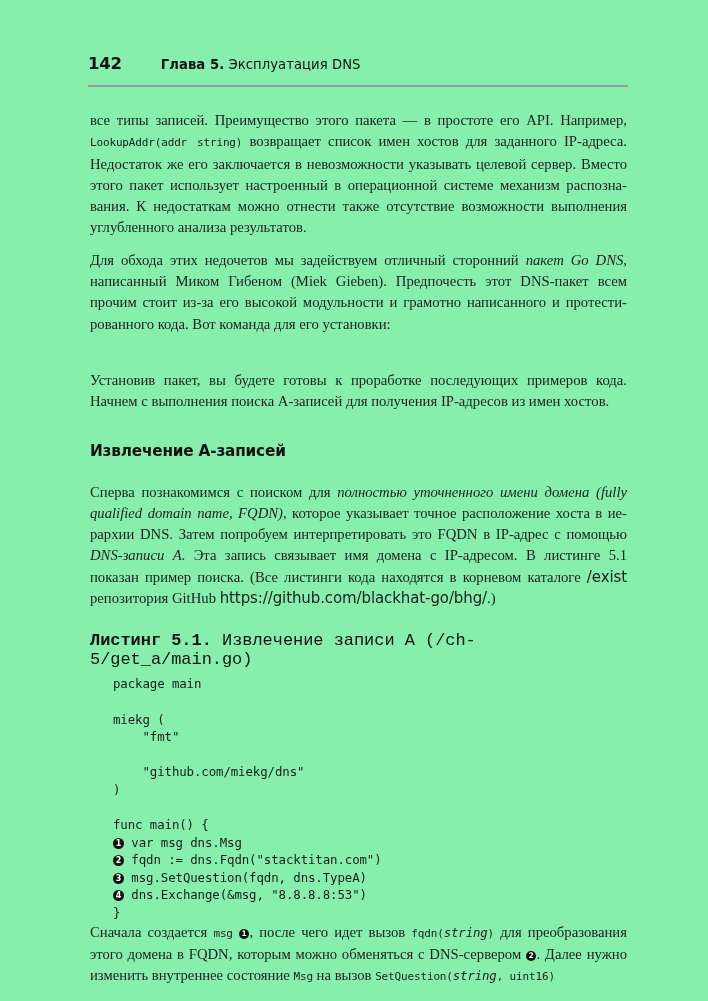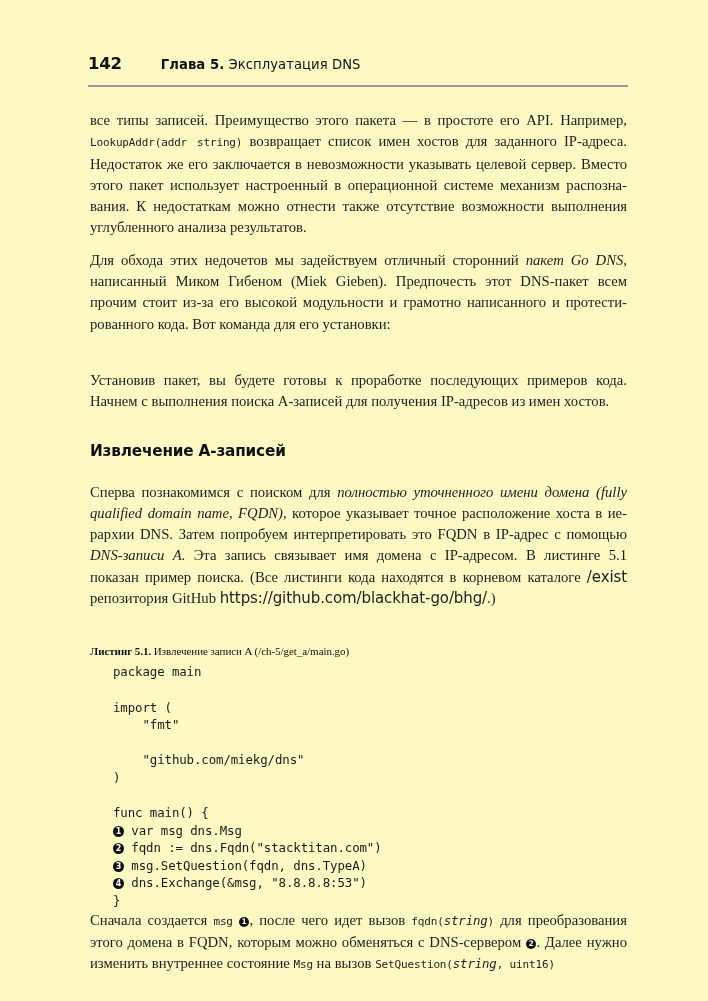--- a/index.html
+++ b/index.html
@@ -14,21 +14,21 @@
     font-family: "Liberation Serif", "DejaVu Serif", serif;
     color: #1a1a1a;
     overflow: hidden;
   }
 
   .page {
     position: absolute;
     left: 0; top: 0;
     width: 708px;
     height: 1001px;
-    background: #fef9c3;
+    background: #86efac;
   }
 
   
   .running-head {
     position: absolute;
     left: 88px;
     top: 54px;
     width: 540px;
     height: 26px;
     font-family: "DejaVu Sans", "Liberation Sans", sans-serif;
@@ -117,23 +117,23 @@
     font-family: "DejaVu Sans", "Liberation Sans", sans-serif;
     font-size: 15.3px;
     font-weight: bold;
     margin: 29px 0 0 0;
     letter-spacing: -0.2px;
     color: #101010;
   }
 
   
   .listing-caption {
-    font-family: Liberation Serif, serif;
-    font-size: 11px;
-    margin: 36px 0 0 0;
+    font-family: Liberation Mono, monospace;
+    font-size: 17px;
+    margin: 22px 0 0 0;
     color: #111;
     letter-spacing: -0.05px;
   }
   .listing-caption .lbl { font-weight: bold; }
 
   
   pre.code {
     font-family: "DejaVu Sans Mono", "Liberation Mono", monospace;
     font-size: 12.4px;
     line-height: 17.6px;
@@ -195,21 +195,21 @@
     <p class="body" style="margin-top:35px;">Установив пакет, вы будете готовы к проработке последующих примеров кода. Начнем с выполнения поиска A-записей для получения IP-адресов из имен хостов.</p>
 
     <h2 class="section">Извлечение A-записей</h2>
 
     <p class="body" style="margin-top:22px;"><span>Сперва познакомимся с поиском для </span><i>полностью уточненного имени домена (fully qualified domain name, FQDN)</i><span>, которое указывает точное расположение хоста в ие­рархии DNS. Затем попробуем интерпретировать это FQDN в IP-адрес с помощью </span><i>DNS-записи A</i><span>. Эта запись связывает имя домена с IP-адресом. В листинге 5.1 показан пример поиска. (Все листинги кода находятся в корневом каталоге </span><span class="sans-url">/exist</span><span> репозитория GitHub </span><span class="sans-url">https://github.com/blackhat-go/bhg/</span><span>.)</span></p>
 
     <div class="listing-caption"><span class="lbl">Листинг 5.1.</span><span> Извлечение записи A (/ch-5/get_a/main.go)</span></div>
 
     <pre class="code"><span>package main</span>
 <span></span>
-<span>import (</span>
+<span>miekg (</span>
 <span>    "fmt"</span>
 <span></span>
 <span>    "github.com/miekg/dns"</span>
 <span>)</span>
 <span></span>
 <span>func main() {</span>
 <span class="cnum">1</span><span> var msg dns.Msg</span>
 <span class="cnum">2</span><span> fqdn := dns.Fqdn("stacktitan.com")</span>
 <span class="cnum">3</span><span> msg.SetQuestion(fqdn, dns.TypeA)</span>
 <span class="cnum">4</span><span> dns.Exchange(&amp;msg, "8.8.8.8:53")</span>

